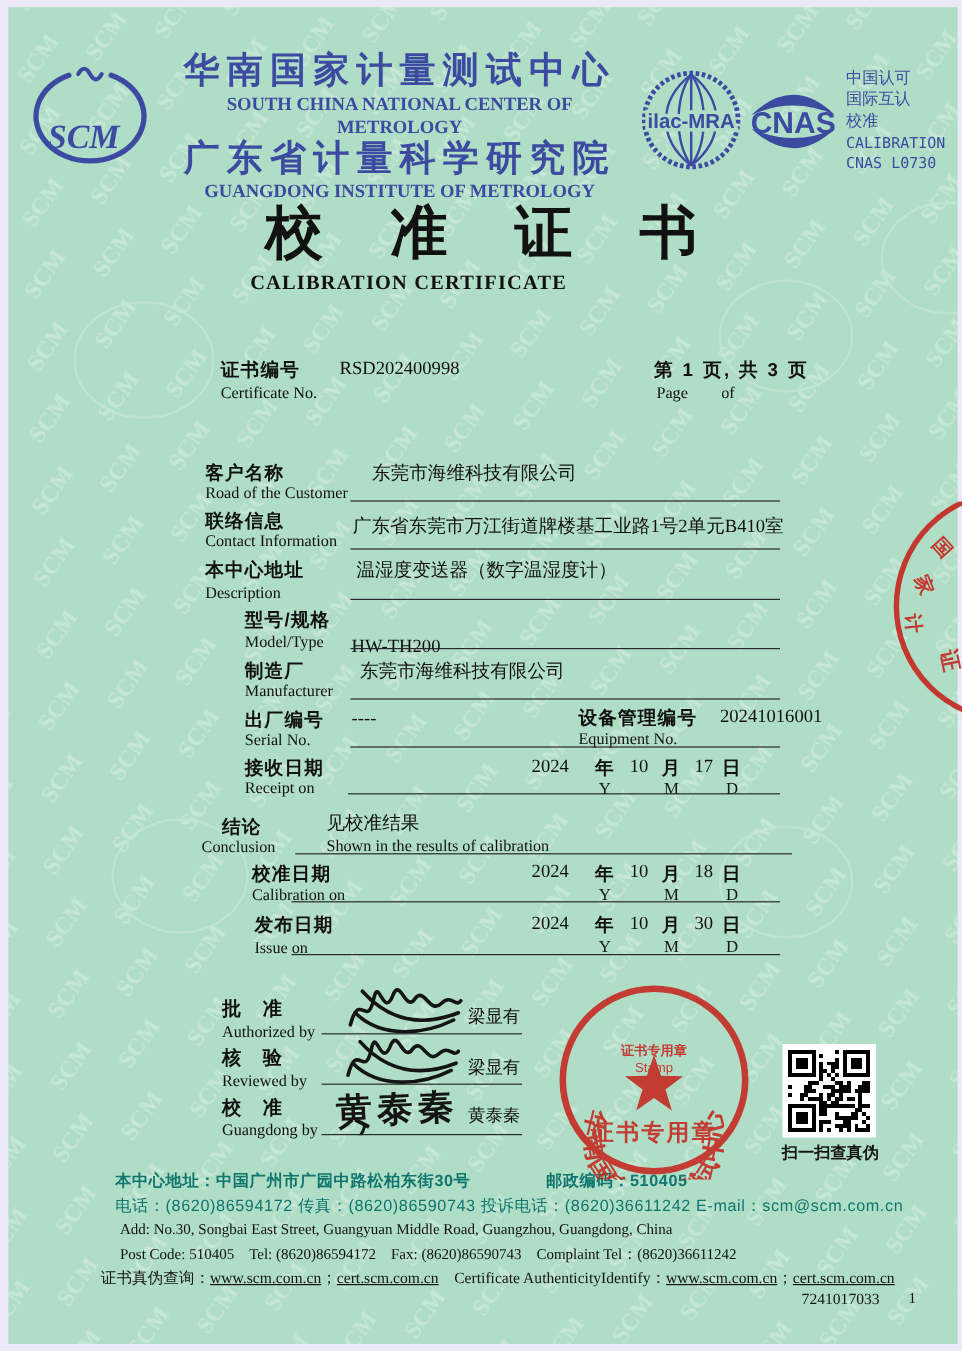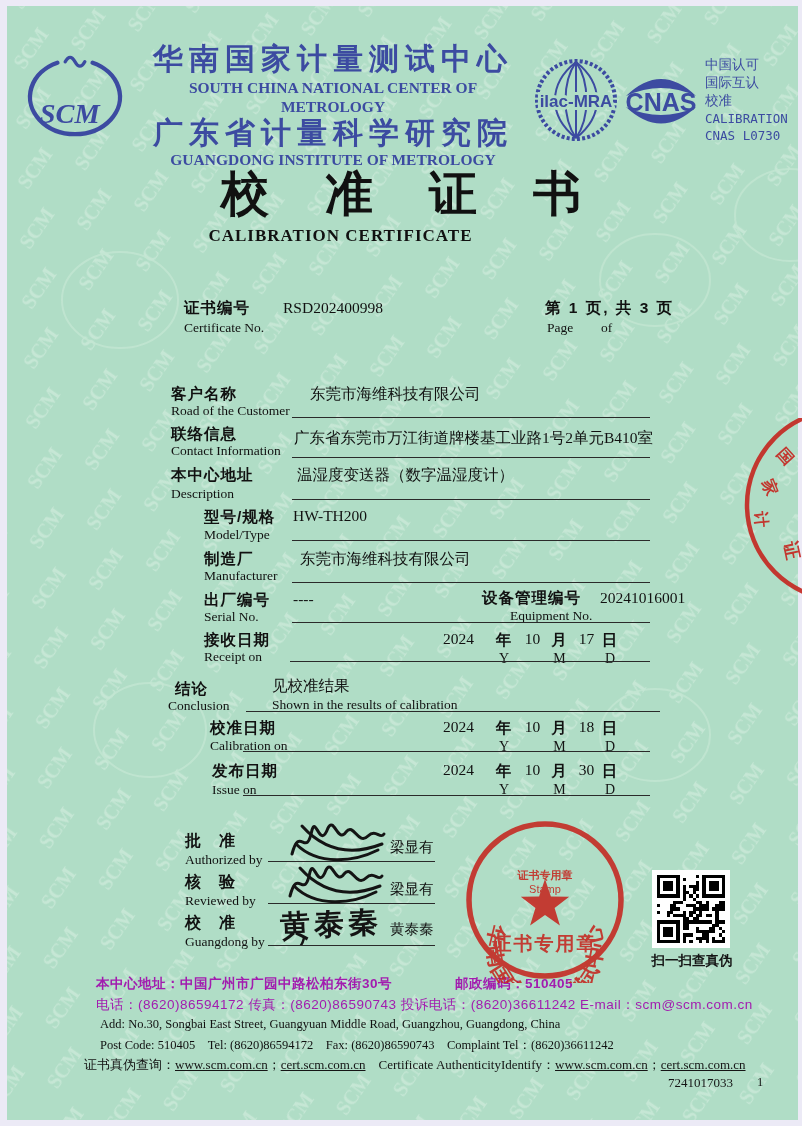--- a/index.html
+++ b/index.html
@@ -11,21 +11,21 @@
   .blue{color:#3c4ba1;}
   .lab-cn{font-weight:700;font-size:15.5px;color:#111;letter-spacing:1px;}
   .lab-en{font-family:"Liberation Serif","DejaVu Serif",serif;font-size:13.5px;color:#111;}
   .val{font-family:"Liberation Serif","DejaVu Serif",serif;font-size:15.5px;color:#111;}
   .rule{border-bottom:1.5px solid #2a2a2a;height:0;}
   .edge{background:#eceaf6;}
   .date-line{display:flex;}
   .date-line span{display:inline-block;}
   .w46{width:46px}.w30{width:30px;text-align:center}.w27{width:27px;text-align:center}.w20{width:20px;text-align:center}
   .u{text-decoration:underline;}
-  .footer-cn{font-size:13.5px;font-weight:600;color:#a21caf;letter-spacing:.5px;}
+  .footer-cn{font-size:13.5px;font-weight:600;color:#0f766e;letter-spacing:.5px;}
   .footer-en{font-family:"Liberation Serif","DejaVu Serif",serif;font-size:12.5px;color:#111;}
   svg text{user-select:none;}
 </style>
 </head>
 <body>
 
 <div class="page">
 
   <svg class="abs" style="left:0;top:0;z-index:0;" width="802" height="1126">
     <defs>
@@ -108,33 +108,33 @@
   <div class="abs val" style="left:294px;top:428px;z-index:2;">广东省东莞市万江街道牌楼基工业路1号2单元B410室</div>
   <div class="abs rule" style="left:292px;top:457px;width:358px;z-index:2;"></div>
 
   <div class="abs lab-cn" style="left:171px;top:465px;z-index:2;">本中心地址</div>
   <div class="abs lab-en" style="left:171px;top:486px;z-index:2;">Description</div>
   <div class="abs val" style="left:297px;top:465px;z-index:2;">温湿度变送器（数字温湿度计）</div>
   <div class="abs rule" style="left:292px;top:499px;width:358px;z-index:2;"></div>
 
   <div class="abs lab-cn" style="left:204px;top:507px;z-index:2;">型号/规格</div>
   <div class="abs lab-en" style="left:204px;top:527px;z-index:2;">Model/Type</div>
-  <div class="abs val" style="left:293px;top:507px;z-index:2;">HW-TH200</div>
+  <div class="abs val" style="left:293px;top:530px;z-index:2;">HW-TH200</div>
   <div class="abs rule" style="left:292px;top:540px;width:358px;z-index:2;"></div>
 
   <div class="abs lab-cn" style="left:204px;top:549px;z-index:2;">制造厂</div>
   <div class="abs lab-en" style="left:204px;top:568px;z-index:2;">Manufacturer</div>
   <div class="abs val" style="left:300px;top:549px;z-index:2;">东莞市海维科技有限公司</div>
   <div class="abs rule" style="left:292px;top:582px;width:358px;z-index:2;"></div>
 
   <div class="abs lab-cn" style="left:204px;top:590px;z-index:2;">出厂编号</div>
   <div class="abs lab-en" style="left:204px;top:609px;z-index:2;">Serial No.</div>
   <div class="abs val" style="left:293px;top:590px;z-index:2;">----</div>
   <div class="abs lab-cn" style="left:482px;top:588px;z-index:2;">设备管理编号</div>
-  <div class="abs lab-en" style="left:482px;top:608px;z-index:2;margin-left:28px;">Equipment No.</div>
+  <div class="abs lab-en" style="left:482px;top:608px;z-index:2;">Equipment No.</div>
   <div class="abs val" style="left:600px;top:589px;z-index:2;">20241016001</div>
   <div class="abs rule" style="left:292px;top:622px;width:358px;z-index:2;"></div>
 
   <div class="abs lab-cn" style="left:204px;top:630px;z-index:2;">接收日期</div>
   <div class="abs lab-en" style="left:204px;top:649px;z-index:2;">Receipt on</div>
   <div class="abs" style="left:443px;top:630px;z-index:2;">
     <div class="date-line val">
       <span class="w46">2024</span>
       <span class="w30 lab-cn">年</span>
       <span class="w27">10</span>
@@ -146,21 +146,21 @@
       <span class="w46"></span>
         <span class="w30">Y</span>
       <span class="w27"></span>
         <span class="w27">M</span>
       <span class="w27"></span>
         <span class="w20">D</span>
     </div>
   </div>
   <div class="abs rule" style="left:290px;top:661px;width:360px;z-index:2;"></div>
 
-  <div class="abs lab-cn" style="left:175px;top:679px;z-index:2;">结论</div>
+  <div class="abs lab-cn" style="left:185px;top:679px;z-index:2;">结论</div>
   <div class="abs lab-en" style="left:168px;top:698px;z-index:2;">Conclusion</div>
   <div class="abs val" style="left:272px;top:676px;z-index:2;">见校准结果</div>
   <div class="abs lab-en" style="left:272px;top:697px;z-index:2;">Shown in the results of calibration</div>
   <div class="abs rule" style="left:246px;top:711px;width:414px;z-index:2;"></div>
 
   <div class="abs lab-cn" style="left:210px;top:718px;z-index:2;">校准日期</div>
   <div class="abs lab-en" style="left:210px;top:738px;z-index:2;">Calibration on</div>
   <div class="abs" style="left:443px;top:718px;z-index:2;">
     <div class="date-line val">
       <span class="w46">2024</span>

